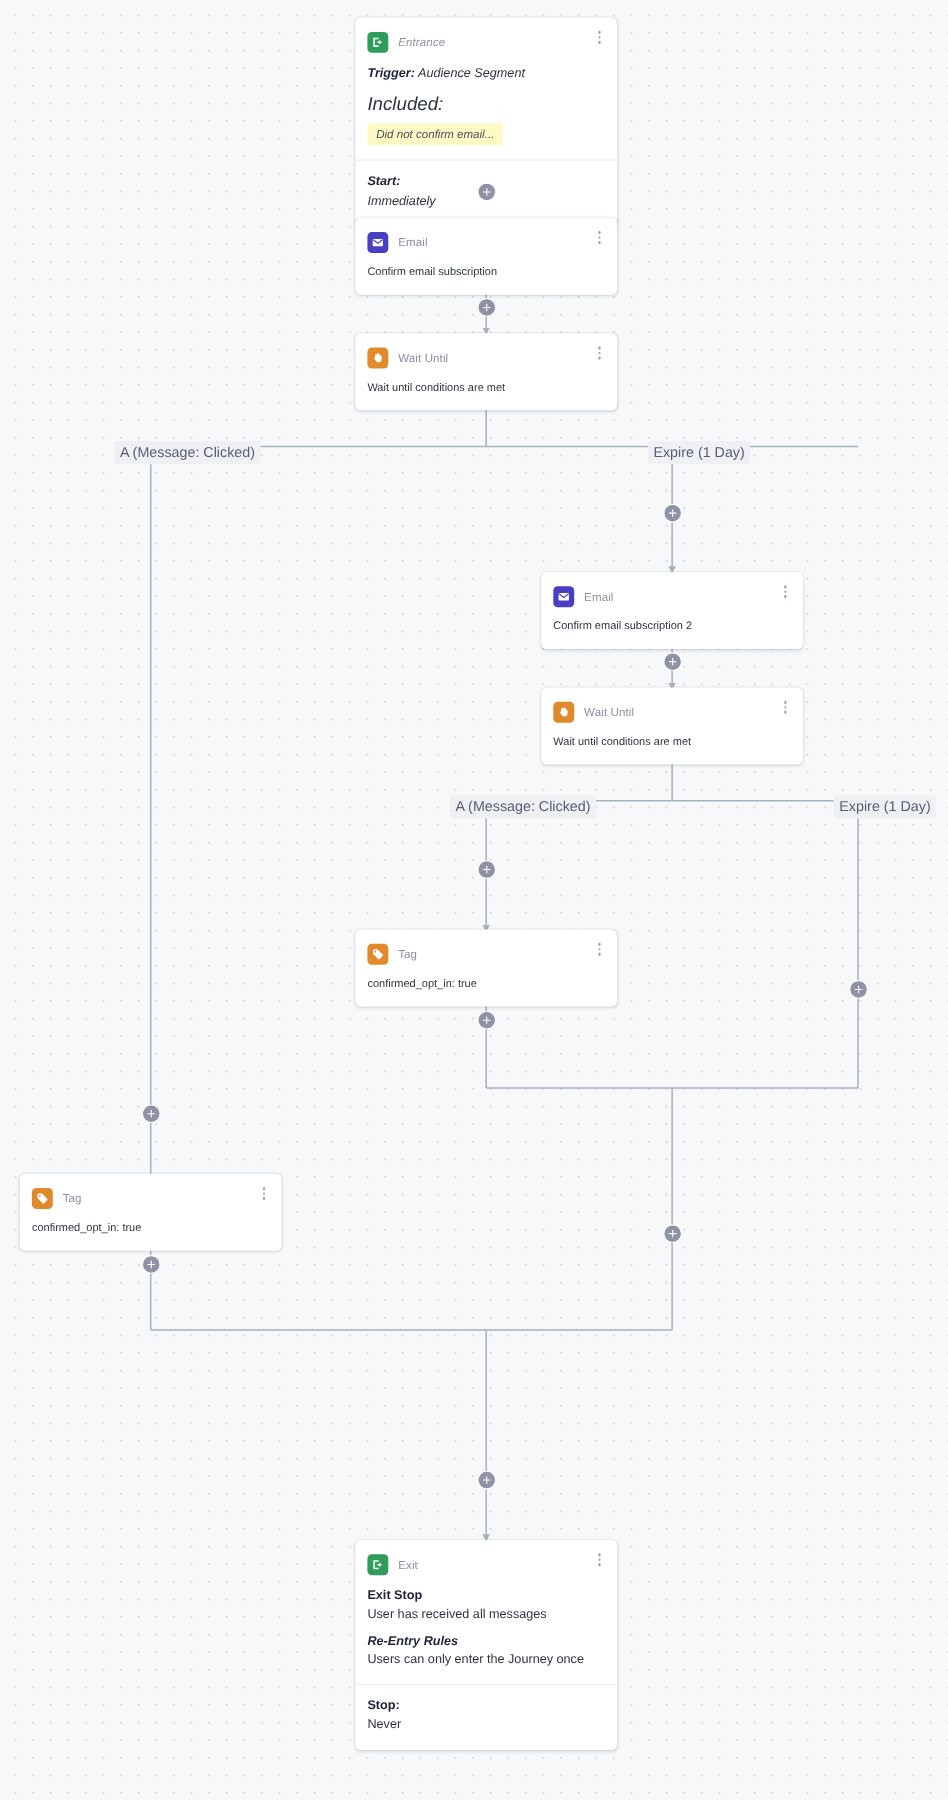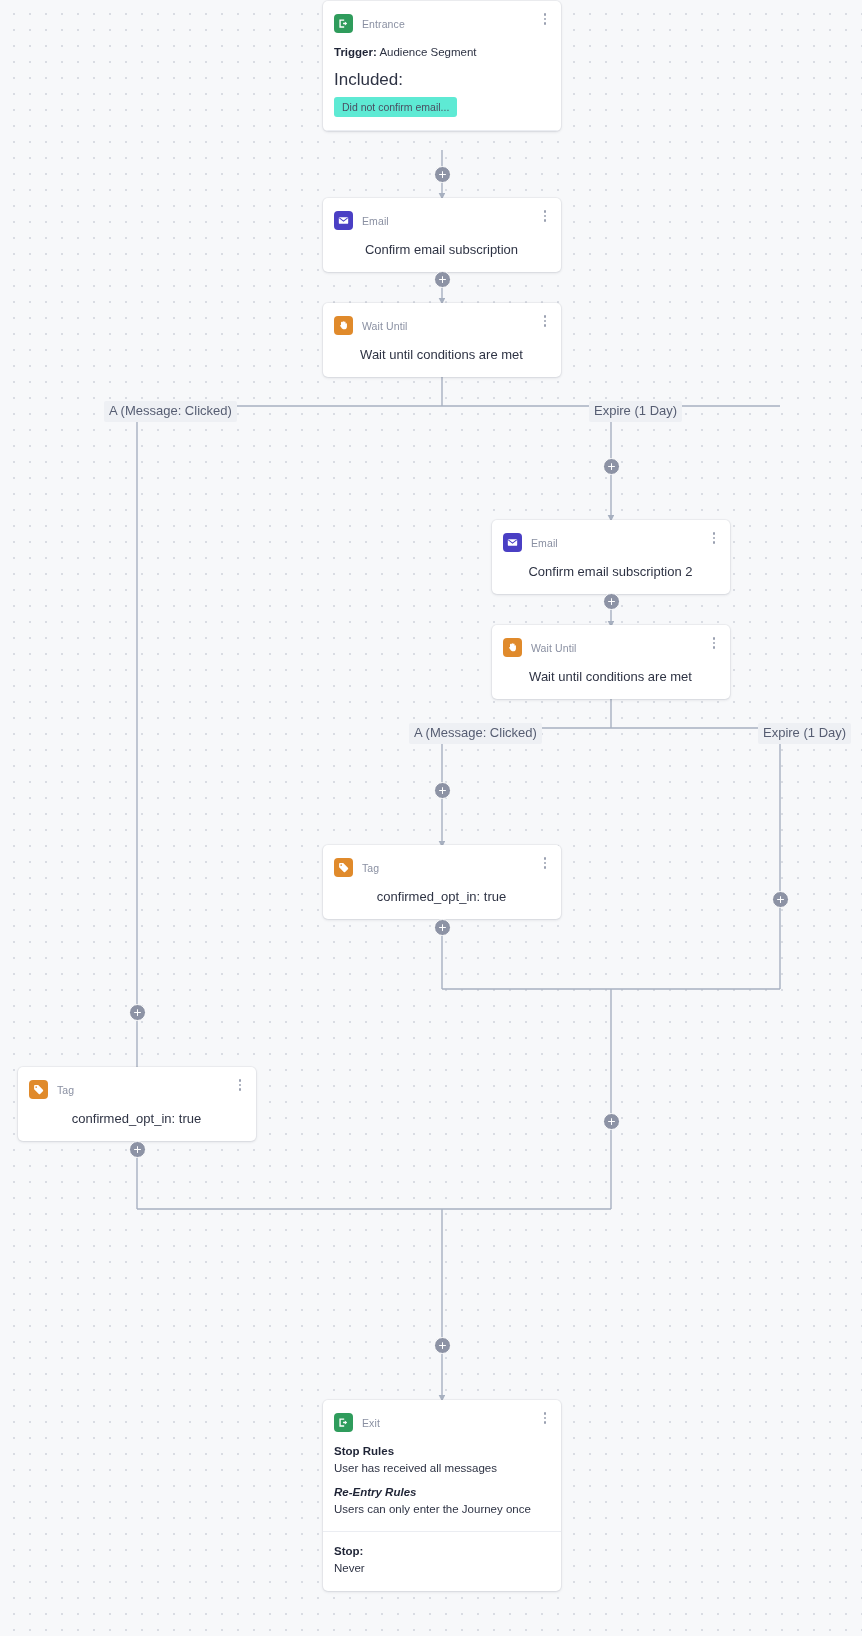--- a/index.html
+++ b/index.html
@@ -46,33 +46,32 @@
     display: flex; align-items: center; justify-content: center;
     flex: 0 0 auto;
   }
   .node-icon svg { display: block; }
   .node-type {
     font-size: 10.5px;
     color: #8a90a2;
     letter-spacing: .1px;
   }
   .node-title {
-    font-size: 13px;
+    font-size: 10px;
     color: #2e3344;
     line-height: 1.35;
-    text-align: center;
   }
   .kv { font-size: 11.5px; color: #2e3344; line-height: 1.5; }
   .kv b { font-weight: bold; color: #1f2436; }
   .sect-label { font-size: 17px; color: #2e3344; margin-top: 9px; }
   .divider { height: 1px; background: #ebedf2; margin: 0; }
   .sub-pad { padding: 11px 12px 13px 11px; }
   .chip {
     display: inline-block;
-    background: #5eead4;
+    background: #fef9c3;
     color: #4b4f63;
     border-radius: 3px;
     font-size: 10.5px;
     padding: 4px 8px;
     margin-top: 7px;
   }
   .kebab {
     position: absolute;
     top: 10px; right: 9px;
     width: 14px; height: 16px;
@@ -161,21 +160,21 @@
       <path d="M442,1209 L442,1398" marker-end="url(#arrow)"></path>
     </g>
   </svg>
 
   <div class="branch-label" style="left:104px; top:401px;">A (Message: Clicked)</div>
   <div class="branch-label" style="left:589px; top:401px;">Expire (1 Day)</div>
 
   <div class="branch-label" style="left:409px; top:723px;">A (Message: Clicked)</div>
   <div class="branch-label" style="left:758px; top:723px;">Expire (1 Day)</div>
 
-  <div class="node" style="left:323px; top:1px; width:238px;">
+  <div class="node" style="left:323px; top:16px; width:238px;font-style:italic;">
     <div class="kebab">
       <i></i>
         <i></i>
         <i></i>
     </div>
     <div class="node-body">
       <div class="node-head">
         <span class="node-icon" style="background:#2f9c5c;">
           <svg width="11" height="11" viewBox="0 0 16 16">
             <path d="M2 2 h7 v2 H4 v8 h5 v2 H2 Z" fill="#ffffff"></path>
@@ -185,20 +184,26 @@
         <span class="node-type">Entrance</span>
       </div>
       <div class="kv">
         <b>Trigger:</b>
         <span>Audience Segment</span>
       </div>
       <div class="sect-label">Included:</div>
       <div class="chip">Did not confirm email...</div>
     </div>
     <div class="divider"></div>
+    <div class="sub-pad">
+      <div class="kv">
+        <b>Start:</b>
+      </div>
+      <div class="kv">Immediately</div>
+    </div>
   </div>
 
   <div class="node" style="left:323px; top:198px; width:238px;">
     <div class="kebab">
       <i></i>
         <i></i>
         <i></i>
     </div>
     <div class="node-body">
       <div class="node-head">
@@ -330,21 +335,21 @@
       <div class="node-head">
         <span class="node-icon" style="background:#2f9c5c;">
           <svg width="11" height="11" viewBox="0 0 16 16">
             <path d="M2 2 h7 v2 H4 v8 h5 v2 H2 Z" fill="#ffffff"></path>
             <path d="M10 5 l3.4 3 l-3.4 3 v-2 H7.4 V7 H10 Z" fill="#ffffff"></path>
           </svg>
         </span>
         <span class="node-type">Exit</span>
       </div>
       <div class="kv">
-        <b>Stop Rules</b>
+        <b>Exit Stop</b>
       </div>
       <div class="kv">User has received all messages</div>
       <div class="kv mt6">
         <b>Re-Entry Rules</b>
       </div>
       <div class="kv">Users can only enter the Journey once</div>
     </div>
     <div class="divider"></div>
     <div class="sub-pad">
       <div class="kv">

